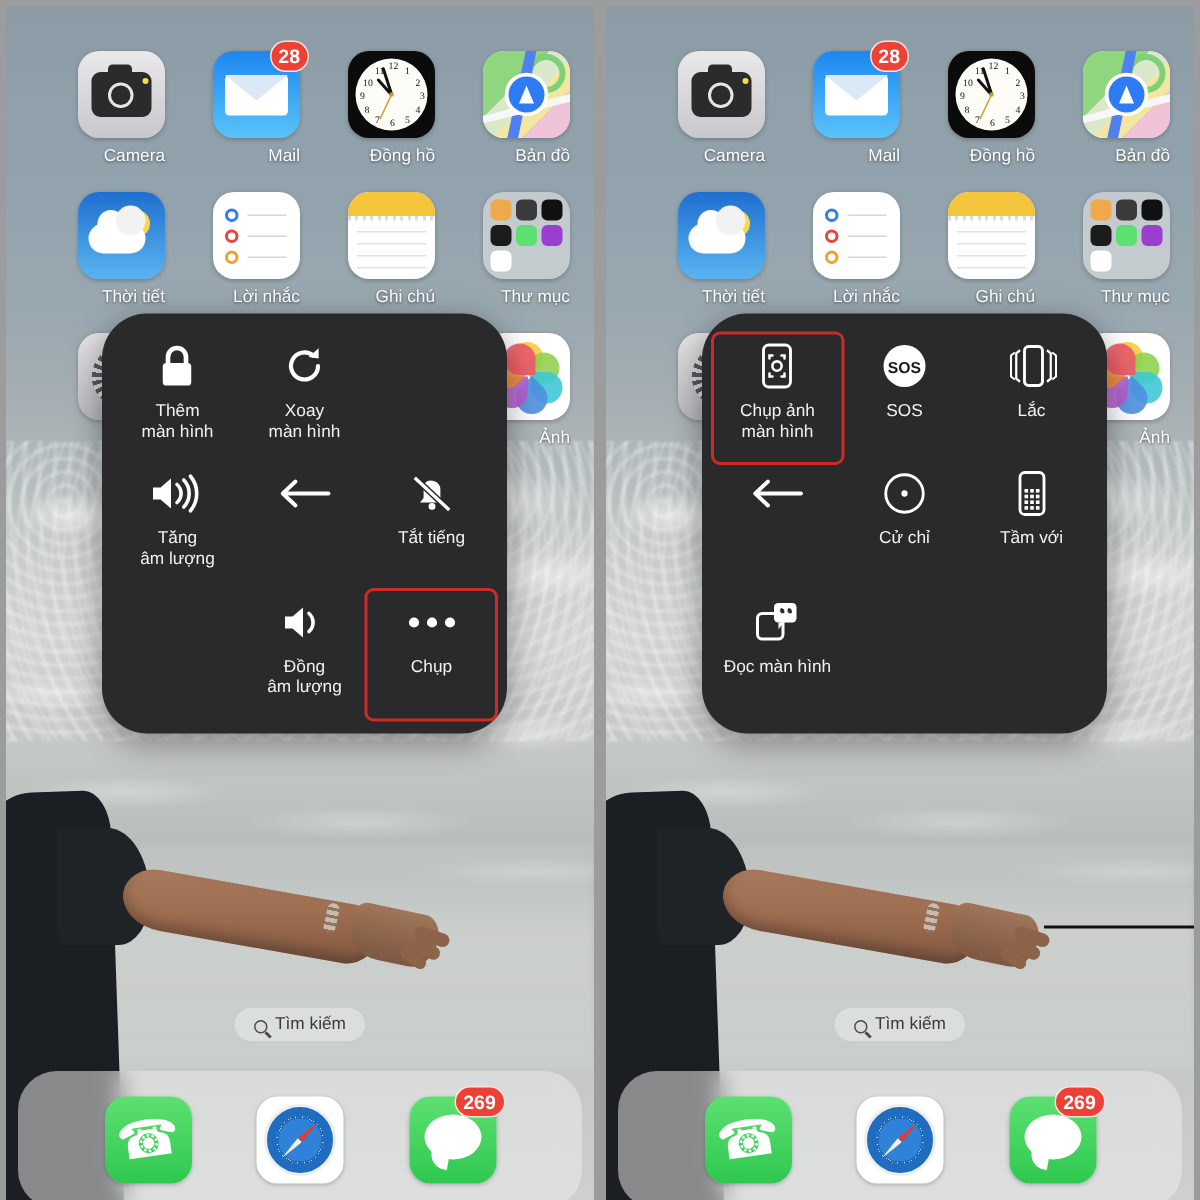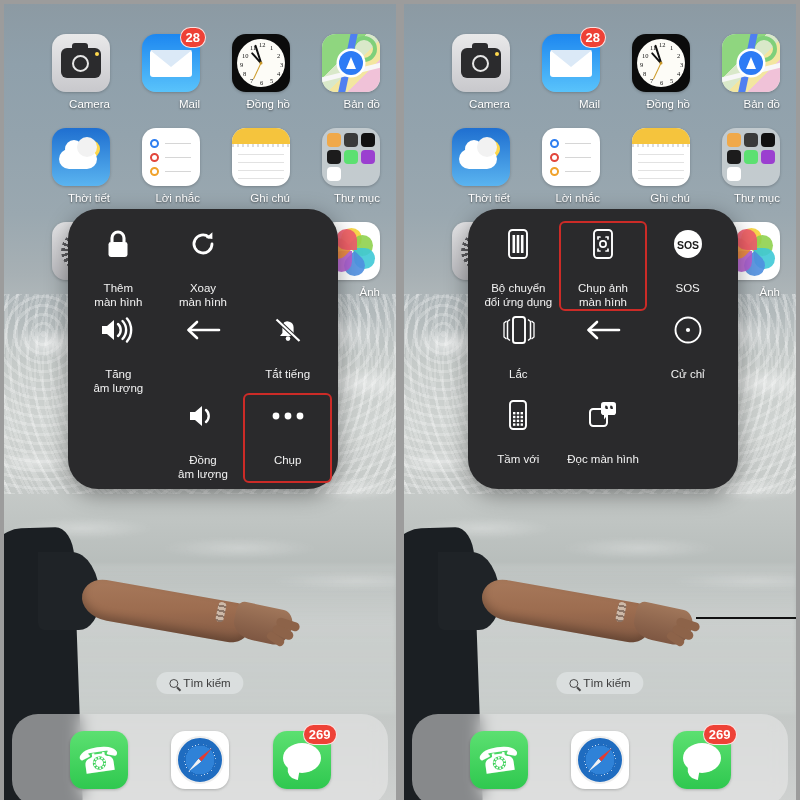--- a/index.html
+++ b/index.html
@@ -249,21 +249,21 @@
      transform-origin: 50% 100%; transform: translate(-50%,-100%) rotate(45deg); clip-path: polygon(50% 0,100% 100%,0 100%); }
   .sf-s { position:absolute; left:50%; top:50%; width:4px; height:17px; background:#f2f2f2;
      transform-origin: 50% 0%; transform: translate(-50%,0) rotate(45deg); clip-path: polygon(0 0,100% 0,50% 100%); }
   .bub { position:absolute; left:10px; top:12px; width:38px; height:30px; background:#fff; border-radius:50%; }
   .bub:after { content:""; position:absolute; left:4px; bottom:-6px; width:12px; height:12px; background:#fff;
      border-radius:0 0 0 10px; transform: rotate(10deg); }
 
   
   .searchpill {
     position:absolute; left:50%; transform: translateX(-50%); bottom: 106px;
-    display:flex; align-items:center; gap:5px;
+    display:flex; align-items:flex-end; gap:5px;
     padding: 5px 13px; border-radius: 14px;
     background: rgba(225,228,228,.72);
     font-size: 11.5px; color:#3a3a3a; font-weight:500;
   }
   .mag {
     width:9px; height:9px; border:1.6px solid #4a4a4a; border-radius:50%; position:relative; display:inline-block;
   }
   .mag:after { content:""; position:absolute; right:-4px; bottom:-3px; width:5px; height:1.6px; background:#4a4a4a; transform:rotate(45deg); }
 
   
@@ -276,21 +276,21 @@
     grid-template-columns: repeat(3, 1fr);
     grid-template-rows: repeat(3, 1fr);
     padding: 14px 8px 10px 8px;
   }
   .atmenu.left  { left: 64px; top: 205px; width: 270px; height: 280px; }
   .atmenu.right { left: 64px; top: 205px; width: 270px; height: 280px; }
 
   .at {
     position: relative;
     display:flex; flex-direction:column; align-items:center; justify-content:flex-start;
-    gap: 21px;
+    gap: 7px;
     padding-top: 4px;
   }
   .at .glyph { height: 34px; display:flex; align-items:center; justify-content:center; }
   .at .cap {
     font-size: 11.5px; line-height: 13.5px; color:#f2f2f2; text-align:center; white-space:pre-line;
   }
   .at.empty { visibility: hidden; }
   .at.backcell .glyph { height: 34px; }
   .hl {
     outline: 2.5px solid #cc2b27;
@@ -789,32 +789,20 @@
       <div class="icwrap">
         <div class="ic ic-msg">
             <div class="bub"></div>
           </div>
         <div class="badge">269</div>
       </div>
     </div>
 
     <div class="atmenu right">
 
-      <div class="at">
-        <div class="glyph">
-          <svg width="24" height="32" viewBox="0 0 24 32">
-            <rect x="3" y="2" width="18" height="28" rx="3.5" fill="none" stroke="#fff" stroke-width="1.9"></rect>
-            <rect x="6.5" y="7" width="2.6" height="18" fill="#fff"></rect>
-            <rect x="10.7" y="7" width="2.6" height="18" fill="#fff"></rect>
-            <rect x="14.9" y="7" width="2.6" height="18" fill="#fff"></rect>
-          </svg>
-        </div>
-        <div class="cap">Bộ chuyển
-đổi ứng dụng</div>
-      </div>
 
       <div class="at hl">
         <div class="glyph">
           <svg width="24" height="32" viewBox="0 0 24 32">
             <rect x="3" y="2" width="18" height="28" rx="3.5" fill="none" stroke="#fff" stroke-width="1.9"></rect>
             <path d="M7 11V9h2M17 11V9h-2M7 21v2h2M17 21v2h-2" fill="none" stroke="#fff" stroke-width="1.7" stroke-linecap="round"></path>
             <circle cx="12" cy="16" r="3.1" fill="none" stroke="#fff" stroke-width="1.7"></circle>
           </svg>
         </div>
         <div class="cap">Chụp ảnh

